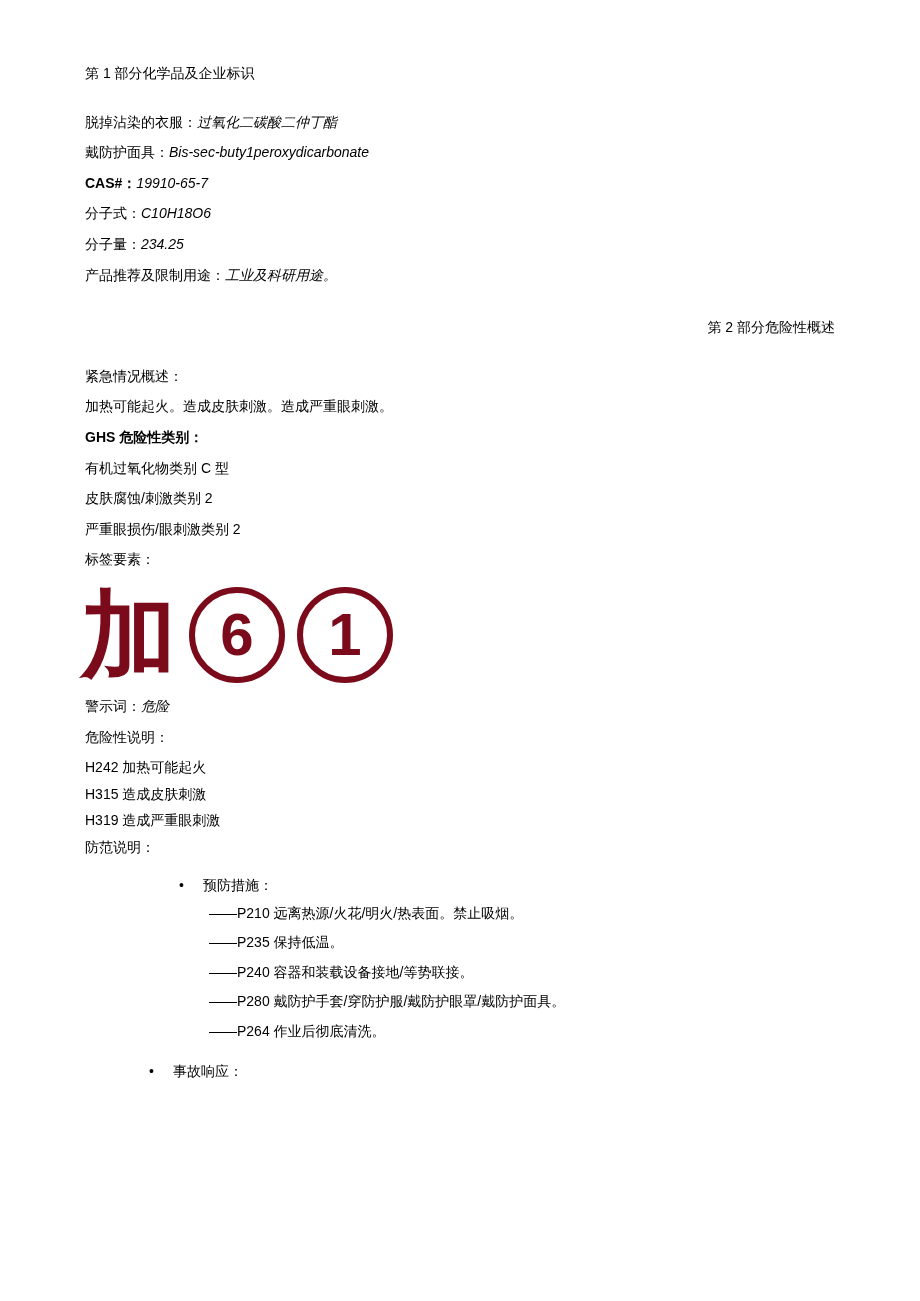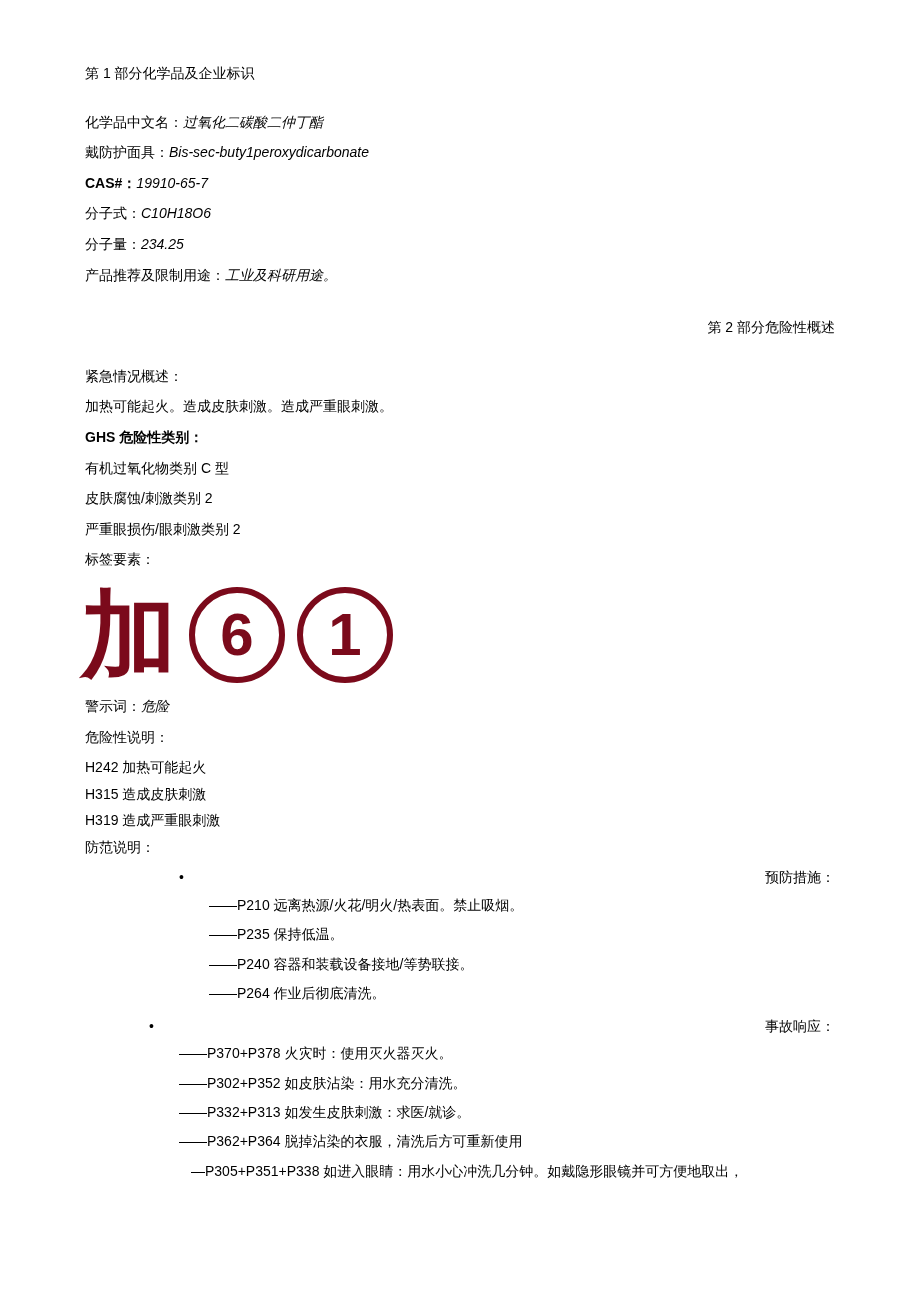--- a/index.html
+++ b/index.html
@@ -50,22 +50,21 @@
       font-size: 60px;
       font-weight: 600;
       font-family: Arial, "Helvetica Neue", sans-serif;
     }
     .bullet-group {
       margin-left: 90px;
     }
     .bullet-header {
       position: relative;
       padding-left: 28px;
-      margin-top: 4px;
-      text-align: right;
+      margin-top: 12px;
     }
     .bullet-header::before {
       content: "•";
       position: absolute;
       left: 4px;
       top: 0;
       color: #000;
     }
     .sub-list {
       margin-left: 34px;
@@ -74,21 +73,21 @@
       line-height: 2.1;
     }
     .hazard-line { }
   </style>
 </head>
 <body>
 
 <div class="section-title">第 1 部分化学品及企业标识</div>
 
 <div class="block">
-  <span class="label">化学品中文名：</span><span class="value">过氧化二碳酸二仲丁酯</span>
+  <span class="label">脱掉沾染的衣服：</span><span class="value">过氧化二碳酸二仲丁酯</span>
 </div>
 <div class="block">
   <span class="label">戴防护面具：</span><span class="value">Bis-sec-buty1peroxydicarbonate</span>
 </div>
 <div class="block">
   <span class="label bold">CAS#：</span><span class="value">19910-65-7</span>
 </div>
 <div class="block">
   <span class="label">分子式：</span><span class="value">C10H18O6</span>
 </div>
@@ -123,26 +122,20 @@
 <div class="hazard-line">H315 造成皮肤刺激</div>
 <div class="hazard-line">H319 造成严重眼刺激</div>
 <div class="block">防范说明：</div>
 
 <div class="bullet-group">
   <div class="bullet-header">预防措施：</div>
   <div class="sub-list">
     <div class="sub-item">——P210 远离热源/火花/明火/热表面。禁止吸烟。</div>
     <div class="sub-item">——P235 保持低温。</div>
     <div class="sub-item">——P240 容器和装载设备接地/等势联接。</div>
+    <div class="sub-item">——P280 戴防护手套/穿防护服/戴防护眼罩/戴防护面具。</div>
     <div class="sub-item">——P264 作业后彻底清洗。</div>
   </div>
 </div>
 
 <div class="bullet-group" style="margin-left:60px;">
   <div class="bullet-header">事故响应：</div>
-  <div class="sub-list">
-    <div class="sub-item">——P370+P378 火灾时：使用灭火器灭火。</div>
-    <div class="sub-item">——P302+P352 如皮肤沾染：用水充分清洗。</div>
-    <div class="sub-item">——P332+P313 如发生皮肤刺激：求医/就诊。</div>
-    <div class="sub-item">——P362+P364 脱掉沾染的衣服，清洗后方可重新使用</div>
-    <div class="sub-item" style="margin-left:12px;">—P305+P351+P338 如进入眼睛：用水小心冲洗几分钟。如戴隐形眼镜并可方便地取出，</div>
-  </div>
 </div>
 
 </body></html>

